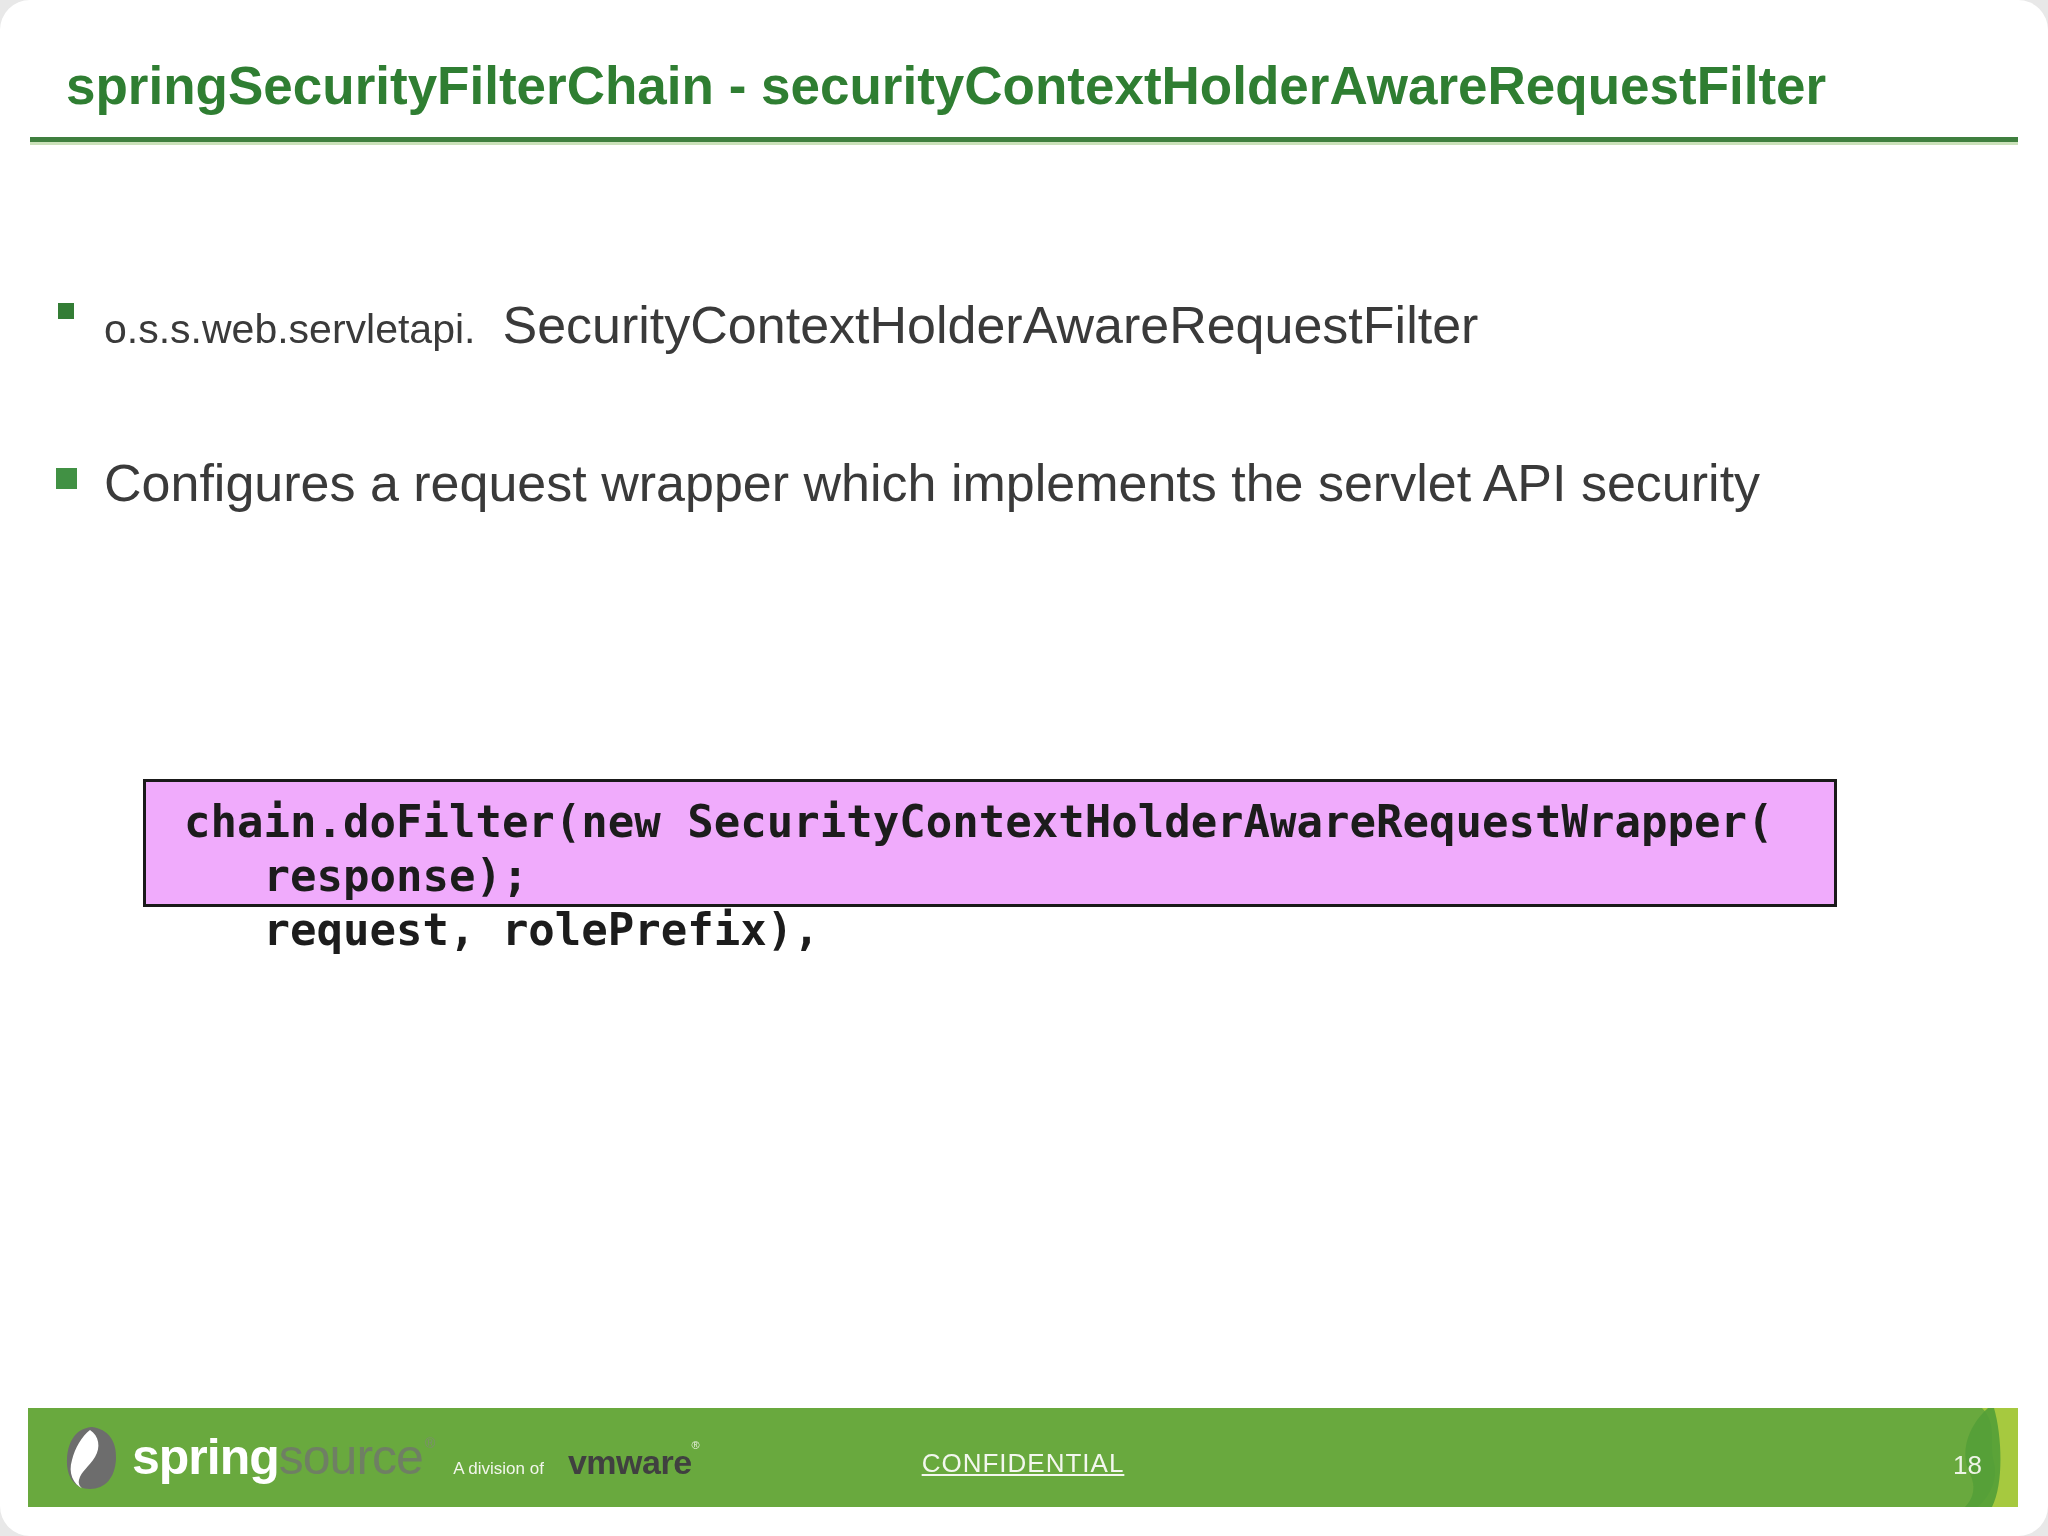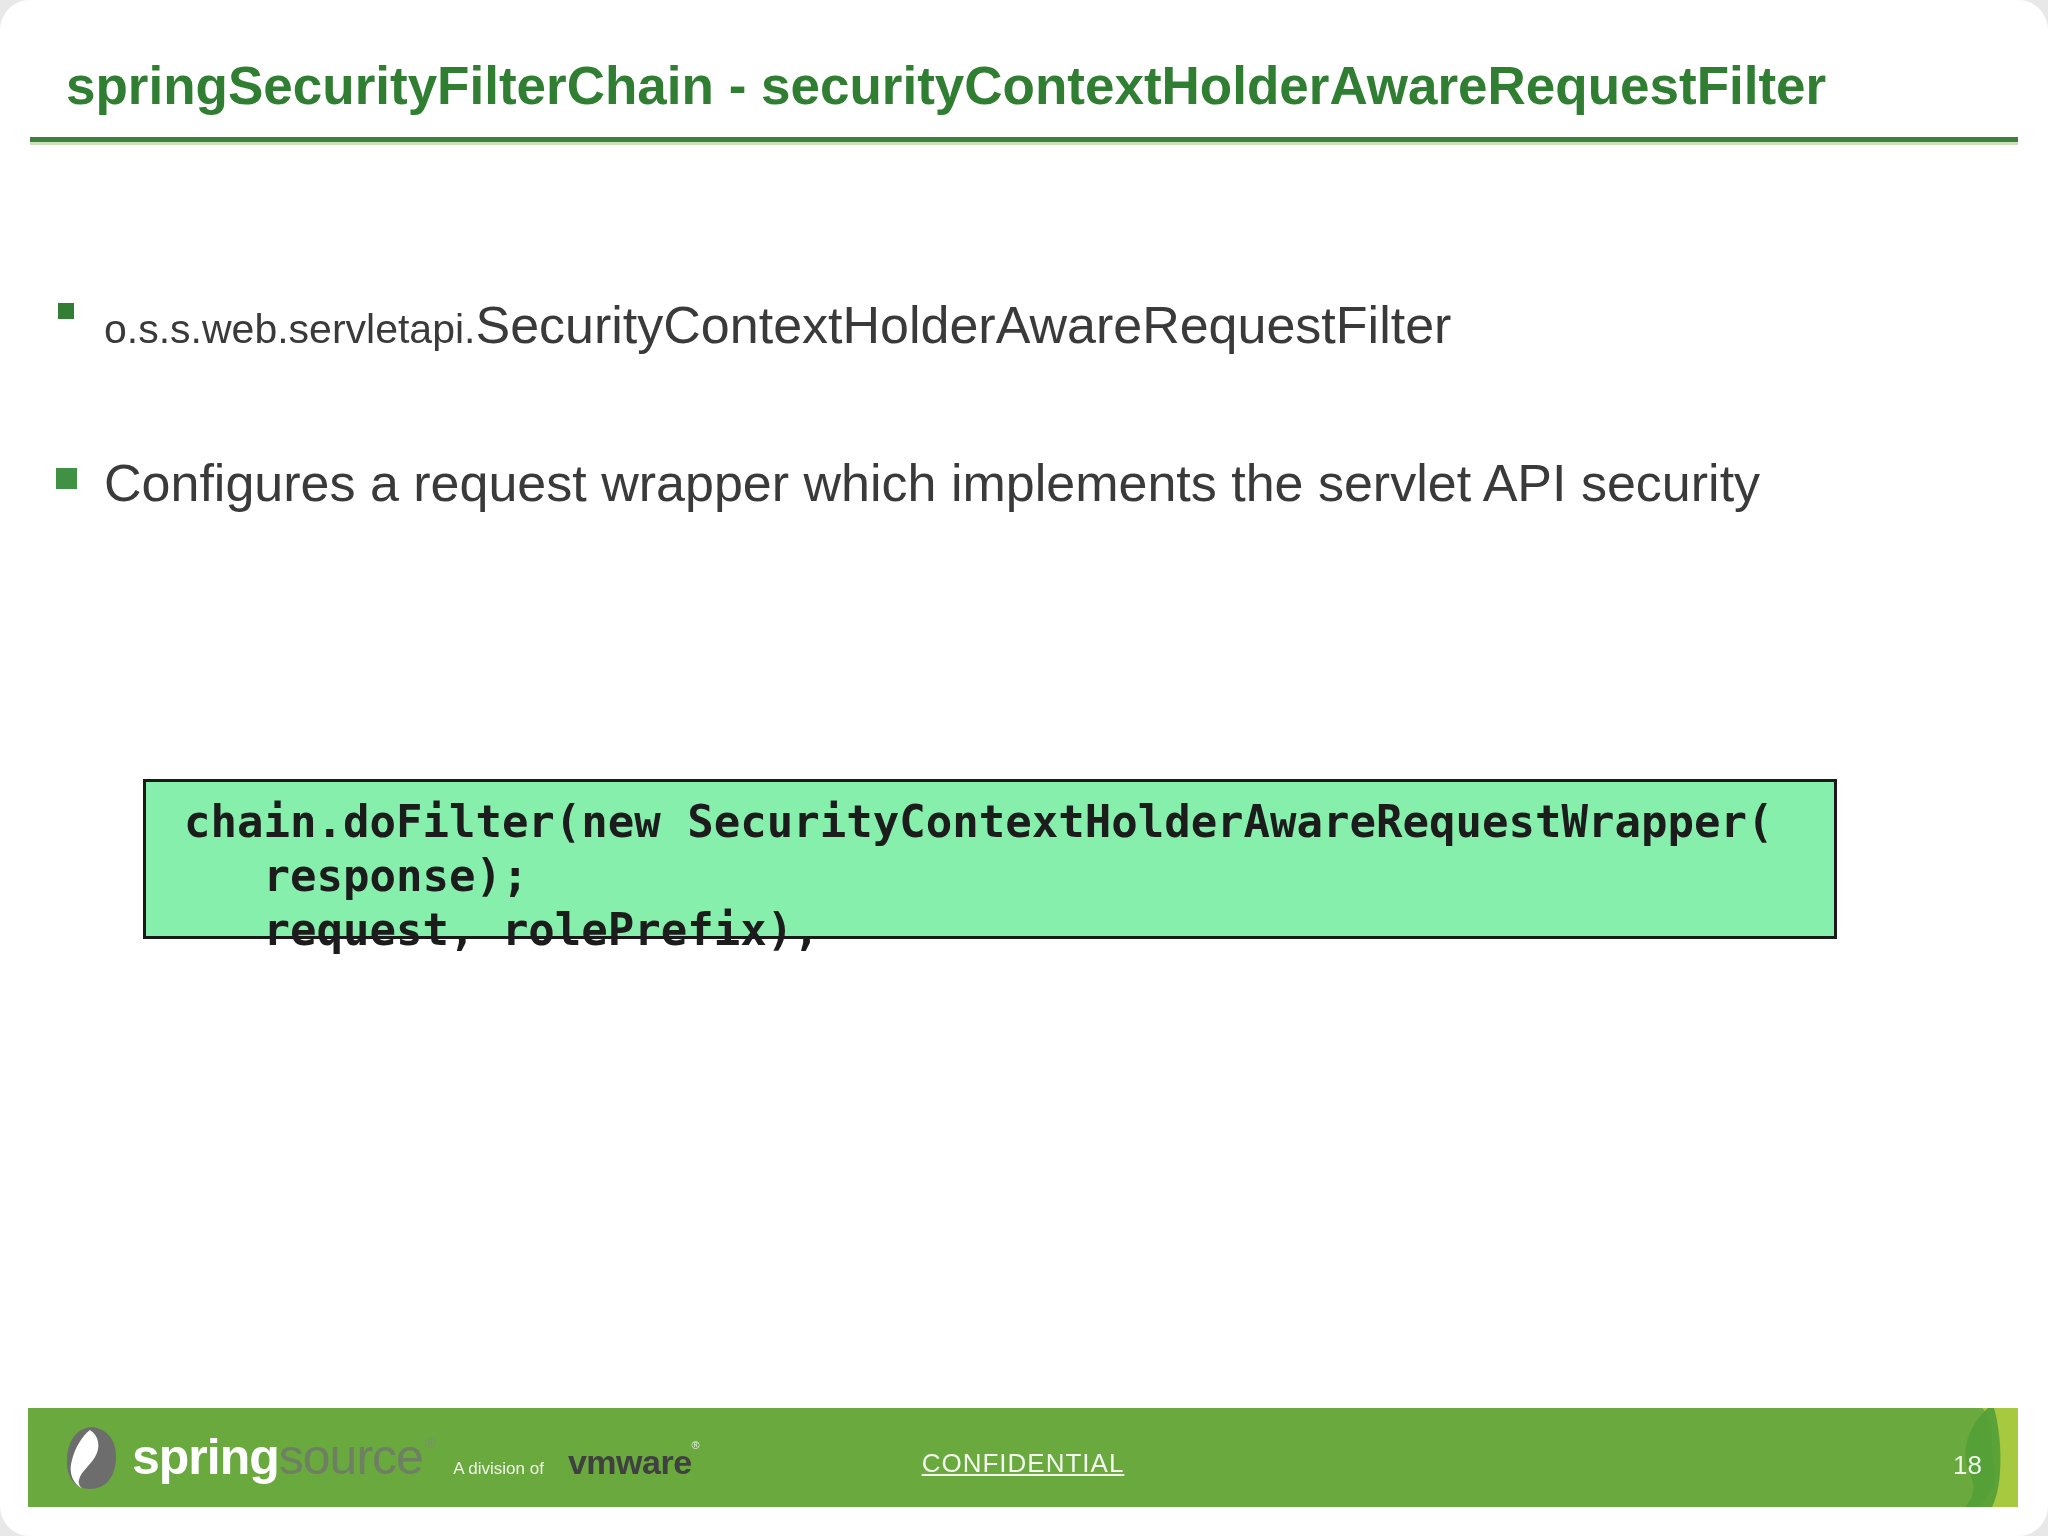--- a/index.html
+++ b/index.html
@@ -27,42 +27,42 @@
   
   .bullet-square{position:absolute;}
   .bullet-square.b1{left:58px;top:303px;width:16px;height:16px;background:#337d35;}
   .bullet-square.b2{left:56px;top:468px;width:21px;height:21px;background:#419144;}
 
   .b1-text{
     position:absolute;left:104px;top:295px;
     color:#3a3a3a;line-height:60px;white-space:nowrap;
   }
   .b1-text .pkg{font-size:41px;margin-top:25px;}
-  .b1-text .cls{font-size:52px;}
+  .b1-text .cls{font-size:52px;margin-left:27px;}
 
   .b2-line1{
     position:absolute;left:104px;top:452px;
     font-size:52px;color:#3a3a3a;line-height:62px;white-space:nowrap;
   }
   .b2-line2{
     position:absolute;left:104px;top:592px;
     font-size:52px;color:#3a3a3a;line-height:74px;white-space:nowrap;
   }
   .b2-line2 .mono{
     font-family:"DejaVu Sans Mono", monospace;
     font-weight:700;font-style:italic;
     font-size:58px;color:#333333;
   }
   .b2-line2 .sep{white-space:pre;}
 
   
   .code-box{
     position:absolute;left:143px;top:779px;
-    width:1694px;height:160px;box-sizing:border-box;
-    border:3px solid #1a1a1a;background:#86efac;
+    width:1694px;height:128px;box-sizing:border-box;
+    border:3px solid #1a1a1a;background:#f0abfc;
     padding:13px 0 0 38px;
   }
   .code-line{
     font-family:"DejaVu Sans Mono", monospace;
     font-weight:700;font-size:44px;line-height:54px;
     color:#1c1c1c;white-space:pre;
   }
 
   
   .footer-bar{

